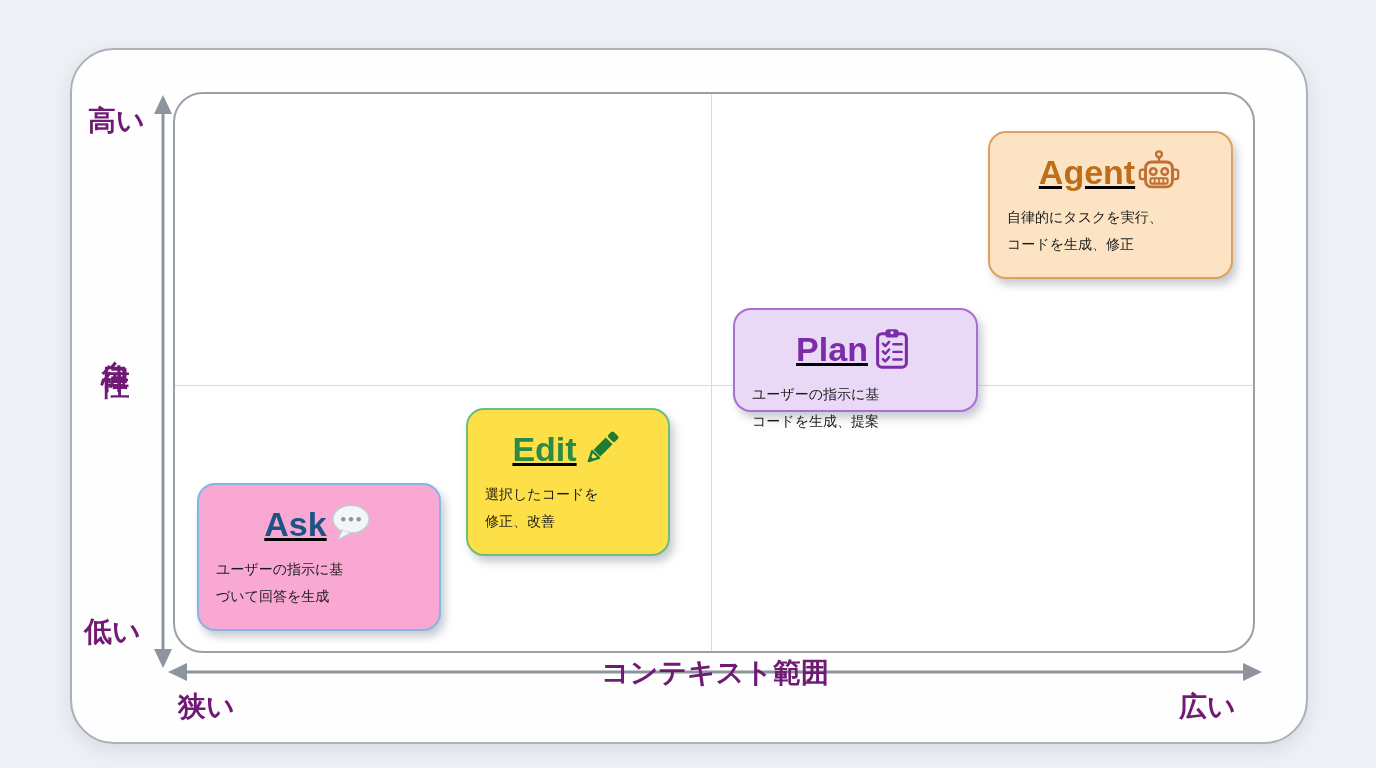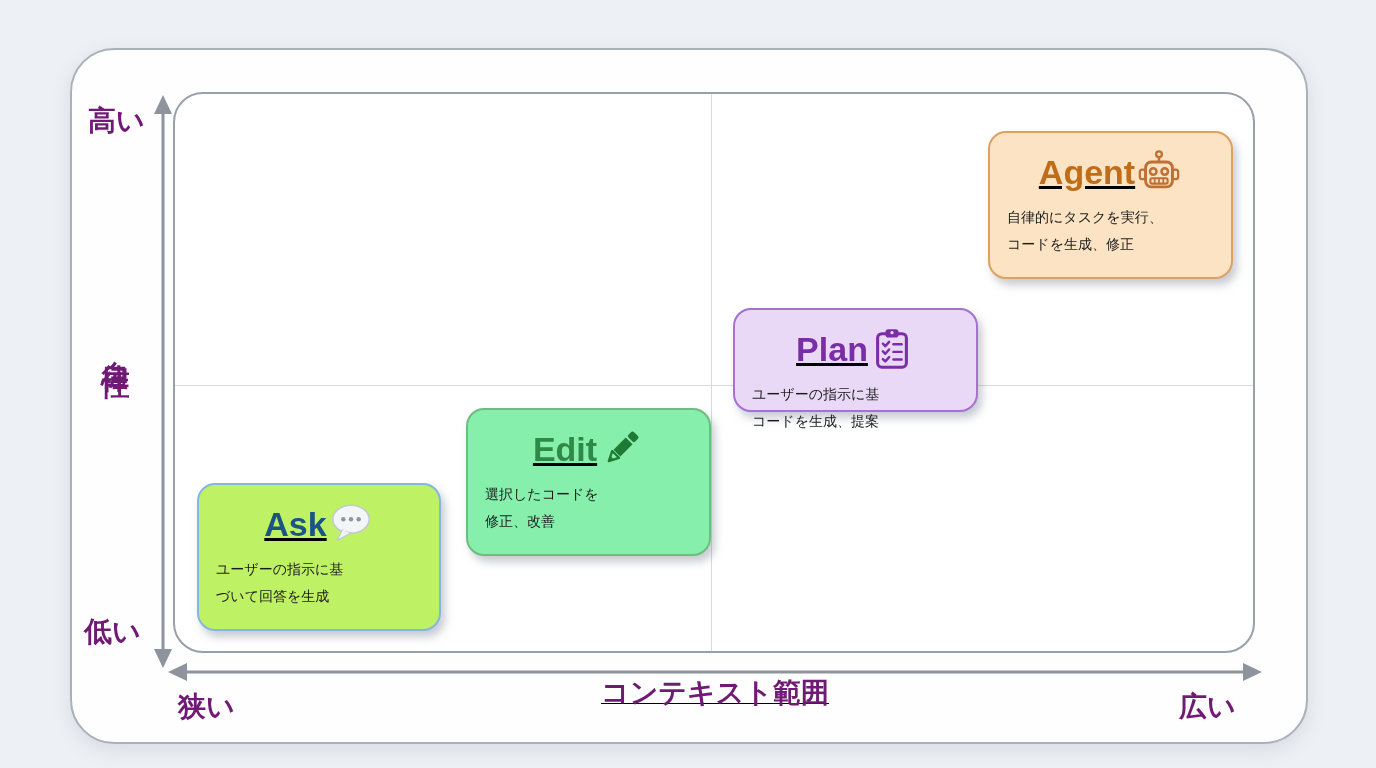--- a/index.html
+++ b/index.html
@@ -53,22 +53,22 @@
     font-size: 28px;
     color: #701a75;
     white-space: nowrap;
   }
   .y-axis-title {
     writing-mode: vertical-rl;
     text-orientation: upright;
     letter-spacing: 5px;
   }
   .x-axis-title-wrap {
-    position: absolute; left: 415px; top: 674px;
-    width: 600px; text-align: center; text-decoration: underline;
+    position: absolute; left: 415px; top: 654px;
+    width: 600px; text-align: center;
   }
 
   .mode-card {
     position: absolute;
     border: 2px solid;
     border-radius: 18px;
     box-sizing: border-box;
     box-shadow: 4px 6px 9px rgba(95,105,125,0.35);
   }
   .card-title-row {
@@ -126,41 +126,41 @@
   <div class="axis-label" style="left:88px; top:102px;">高い</div>
   <div class="axis-label" style="left:84px; top:613px;">低い</div>
   <div class="axis-label y-axis-title" style="left:96px; top:338px;">自律性</div>
 
   <div class="axis-label" style="left:170px; top:688px;margin-left:8px;">狭い</div>
   <div class="x-axis-title-wrap">
     <span class="axis-label" style="position:static;">コンテキスト範囲</span>
   </div>
   <div class="axis-label" style="left:1179px; top:688px;">広い</div>
 
-  <div class="mode-card" style="left: 197px; top: 483px; width: 244px; height: 148px; background-color: #bef264; border-color: rgb(133, 182, 227);">
+  <div class="mode-card" style="left: 197px; top: 483px; width: 244px; height: 148px; background-color: #f9a8d4; border-color: rgb(133, 182, 227);">
     <div class="card-title-row">
       <span class="card-title" style="color: rgb(28, 85, 132);">Ask</span>
       <span class="card-icon" style="color: rgb(174, 182, 191);">
         <svg viewBox="0 0 48 48">
           <ellipse cx="24" cy="19" rx="19" ry="14.5" fill="#f3f5f7" stroke="#c3c9d0" stroke-width="1.6"></ellipse>
           <path d="M15,30 L9.5,41 L24,33.4 Z" fill="#f3f5f7" stroke="#c3c9d0" stroke-width="1.4" stroke-linejoin="round"></path>
           <path d="M14.2,30.5 L23,33.2 L17,29.2 Z" fill="#f3f5f7" stroke="none"></path>
           <circle cx="16" cy="19" r="2.3" fill="#8d949e"></circle>
           <circle cx="24" cy="19" r="2.3" fill="#8d949e"></circle>
           <circle cx="32" cy="19" r="2.3" fill="#8d949e"></circle>
         </svg>
       </span>
     </div>
     <div class="card-body">
       <div>ユーザーの指示に基</div>
       <div>づいて回答を生成</div>
     </div>
   </div>
 
-  <div class="mode-card" style="left: 466px; top: 408px; width: 245px; height: 148px; background-color: #86efac; border-color: rgb(108, 189, 126);">
+  <div class="mode-card" style="left: 466px; top: 408px; width: 204px; height: 148px; background-color: #fde047; border-color: rgb(108, 189, 126);">
     <div class="card-title-row">
       <span class="card-title" style="color: rgb(45, 138, 70);">Edit</span>
       <span class="card-icon" style="color: rgb(31, 122, 51);">
         <svg viewBox="0 0 48 48">
           <g transform="rotate(45 24 24)" fill="currentColor">
             <rect x="19" y="2" width="10" height="8" rx="2"></rect>
             <rect x="19" y="12" width="10" height="18"></rect>
             <path d="M19,32 L24,42 L29,32 Z" fill="none" stroke="currentColor" stroke-width="2.4" stroke-linejoin="round"></path>
             <path d="M22.5,37 L24,42 L25.5,37 Z"></path>
           </g>

